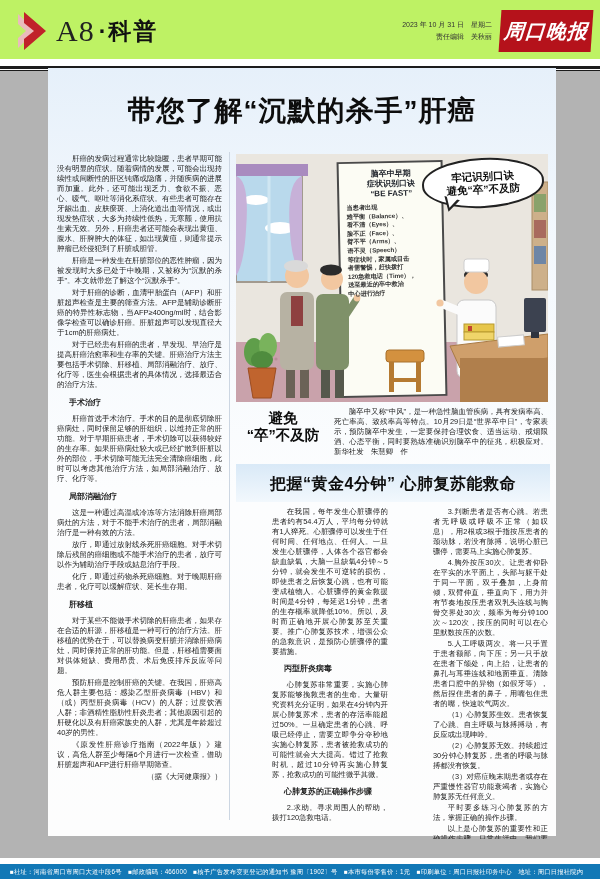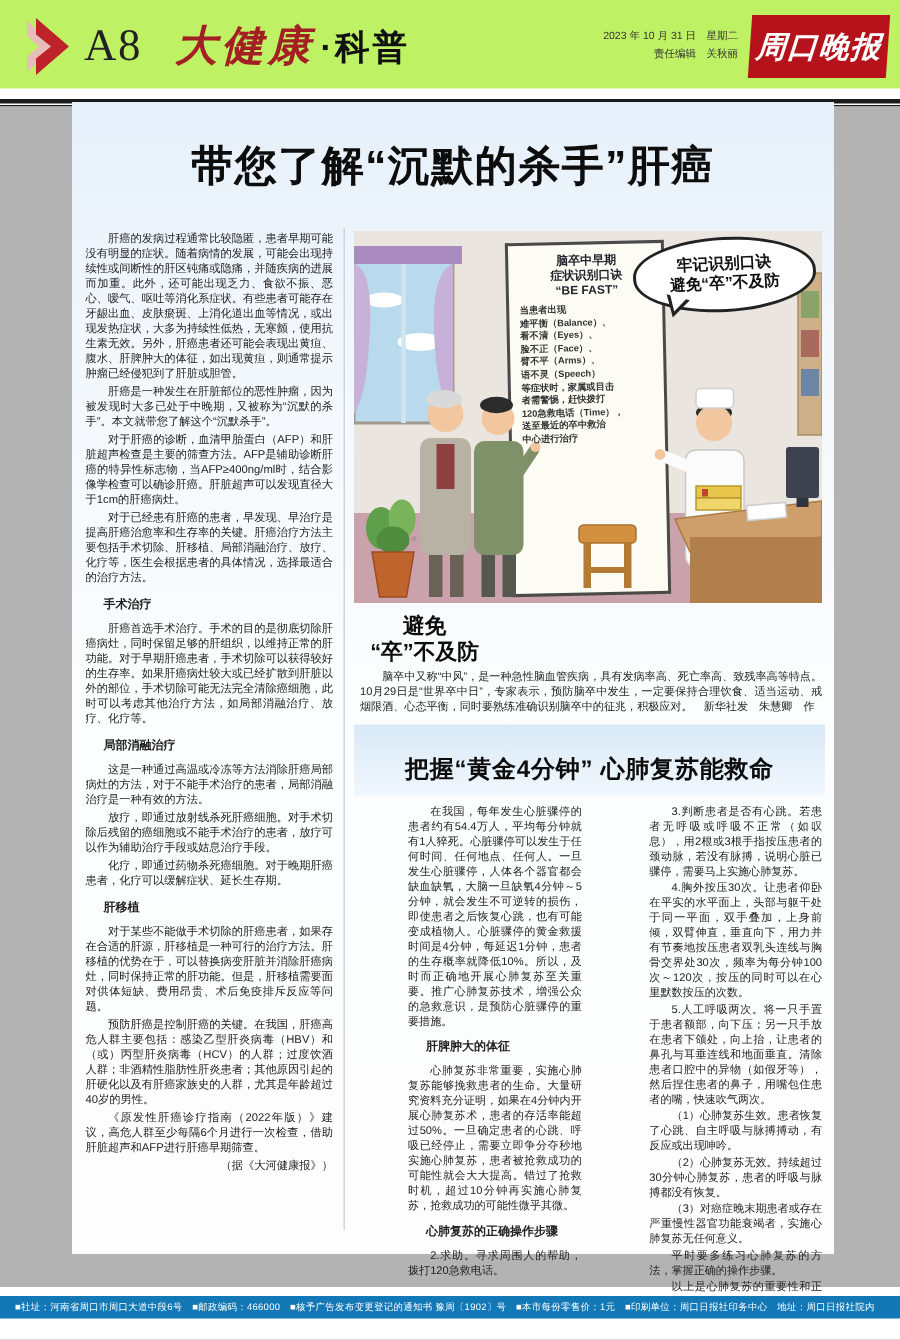--- a/index.html
+++ b/index.html
@@ -47,29 +47,29 @@
   .poster-line{font-size:6.2px;line-height:8.6px;font-weight:bold;color:#333;}
   .bubble{position:absolute;left:186px;top:4px;width:118px;height:46px;background:#fff;
     border:2px solid #222;border-radius:50% / 48%;display:flex;flex-direction:column;
     align-items:center;justify-content:center;transform:rotate(-3deg);}
   .bubble:before{content:"";position:absolute;left:16px;bottom:-12px;width:0;height:0;
     border:8px solid transparent;border-top:14px solid #222;transform:rotate(18deg);}
   .bubble:after{content:"";position:absolute;left:19px;bottom:-6px;width:0;height:0;
     border:6px solid transparent;border-top:11px solid #fff;transform:rotate(18deg);}
   .bubble-line{font-size:10.5px;font-weight:bold;line-height:13px;color:#111;white-space:nowrap;}
   
-  .caption-row{display:flex;margin-top:3px;flex-direction:column;}
+  .caption-row{display:flex;margin-top:3px;}
   .caption-title{width:94px;text-align:center;font-size:14.5px;font-weight:bold;
     line-height:17px;padding-top:5px;color:#0d0d0d;}
   .caption-text{flex:1;font-size:7.4px;line-height:10px;text-align:justify;
     padding:2px 2px 0 4px;color:#222;}
   .caption-text .cap-p{text-indent:2em;}
   
   .a2-band{margin-top:7px;background:linear-gradient(180deg,#d9e9f7,#f2f8fd);
-    text-align:center;font-size:16px;font-weight:bold;color:#0d0d0d;padding:20px 0 7px;letter-spacing:0.5px;}
+    text-align:center;font-size:16px;font-weight:bold;color:#0d0d0d;padding:10px 0 7px;letter-spacing:0.5px;}
   .a2-cols{display:flex;margin-top:5px;height:332px;overflow:hidden;}
   .a2-col{width:50%;box-sizing:border-box;padding:0 5px 0 2px;font-size:7.4px;
     line-height:10px;text-align:justify;color:#222;margin-left:34px;}
   .a2-col + .a2-col{padding-left:6px;padding-right:2px;}
   .a2-col p{margin:0 0 1px;text-indent:2em;}
   .a2-subhead{font-weight:bold;font-size:8px;margin:7px 0 6px;text-indent:1.5em;}
   
   .footer-bar{position:absolute;top:864px;left:0;width:600px;height:15px;background:#1278b6;
     color:#fff;font-size:6.3px;line-height:15px;box-sizing:border-box;padding:0 10px;
     white-space:nowrap;overflow:hidden;letter-spacing:0.2px;}
@@ -77,21 +77,20 @@
 </head>
 <body>
 
 <div class="masthead">
   <div class="mast-left">
     <svg class="chevron" viewBox="0 0 34 38">
       <polygon points="2,2 20,19 2,36 2,26 10,19 2,12" fill="#e9bcbc"></polygon>
       <polygon points="8,0 30,19 8,38 8,27 18,19 8,11" fill="#c0222a"></polygon>
     </svg>
     <span class="pageno">A8</span>
-    <span class="section-cn">大健康</span>
     <span class="section-suffix">·科普</span>
   </div>
   <div class="mast-right">
     <div class="date-block">
       <div>2023 年 10 月 31 日　星期二</div>
       <div>责任编辑　关秋丽</div>
     </div>
     <div class="paper-logo">周口晚报</div>
   </div>
 </div>
@@ -249,21 +248,21 @@
         <div class="caption-text">
           <div class="cap-p">脑卒中又称“中风”，是一种急性脑血管疾病，具有发病率高、死亡率高、致残率高等特点。10月29日是“世界卒中日”，专家表示，预防脑卒中发生，一定要保持合理饮食、适当运动、戒烟限酒、心态平衡，同时要熟练准确识别脑卒中的征兆，积极应对。　新华社发　朱慧卿　作</div>
         </div>
       </div>
 
       <div class="a2-band">把握“黄金4分钟”  心肺复苏能救命</div>
 
       <div class="a2-cols">
         <div class="a2-col">
           <p>在我国，每年发生心脏骤停的患者约有54.4万人，平均每分钟就有1人猝死。心脏骤停可以发生于任何时间、任何地点、任何人。一旦发生心脏骤停，人体各个器官都会缺血缺氧，大脑一旦缺氧4分钟～5分钟，就会发生不可逆转的损伤，即使患者之后恢复心跳，也有可能变成植物人。心脏骤停的黄金救援时间是4分钟，每延迟1分钟，患者的生存概率就降低10%。所以，及时而正确地开展心肺复苏至关重要。推广心肺复苏技术，增强公众的急救意识，是预防心脏骤停的重要措施。</p>
-          <div class="a2-subhead">肝脾肿大的体征</div>
+          <div class="a2-subhead">丙型肝炎病毒</div>
           <p>心肺复苏非常重要，实施心肺复苏能够挽救患者的生命。大量研究资料充分证明，如果在4分钟内开展心肺复苏术，患者的存活率能超过50%。一旦确定患者的心跳、呼吸已经停止，需要立即争分夺秒地实施心肺复苏，患者被抢救成功的可能性就会大大提高。错过了抢救时机，超过10分钟再实施心肺复苏，抢救成功的可能性微乎其微。</p>
           <div class="a2-subhead">心肺复苏的正确操作步骤</div>
           <p>2.求助。寻求周围人的帮助，拨打120急救电话。</p>
         </div>
         <div class="a2-col">
           <p>3.判断患者是否有心跳。若患者无呼吸或呼吸不正常（如叹息），用2根或3根手指按压患者的颈动脉，若没有脉搏，说明心脏已骤停，需要马上实施心肺复苏。</p>
           <p>4.胸外按压30次。让患者仰卧在平实的水平面上，头部与躯干处于同一平面，双手叠加，上身前倾，双臂伸直，垂直向下，用力并有节奏地按压患者双乳头连线与胸骨交界处30次，频率为每分钟100次～120次，按压的同时可以在心里默数按压的次数。</p>
           <p>5.人工呼吸两次。将一只手置于患者额部，向下压；另一只手放在患者下颌处，向上抬，让患者的鼻孔与耳垂连线和地面垂直。清除患者口腔中的异物（如假牙等），然后捏住患者的鼻子，用嘴包住患者的嘴，快速吹气两次。</p>
           <p>（1）心肺复苏生效。患者恢复了心跳、自主呼吸与脉搏搏动，有反应或出现呻吟。</p>
           <p>（2）心肺复苏无效。持续超过30分钟心肺复苏，患者的呼吸与脉搏都没有恢复。</p>

